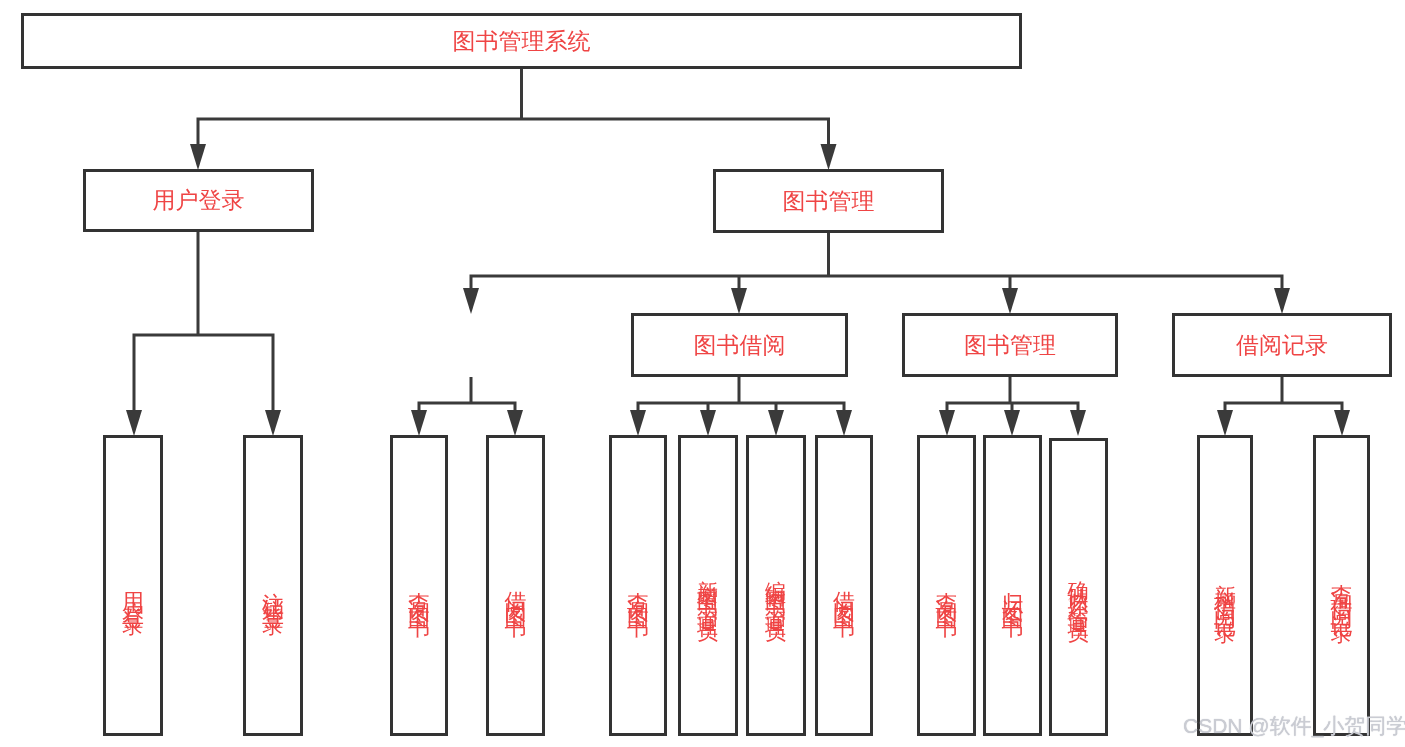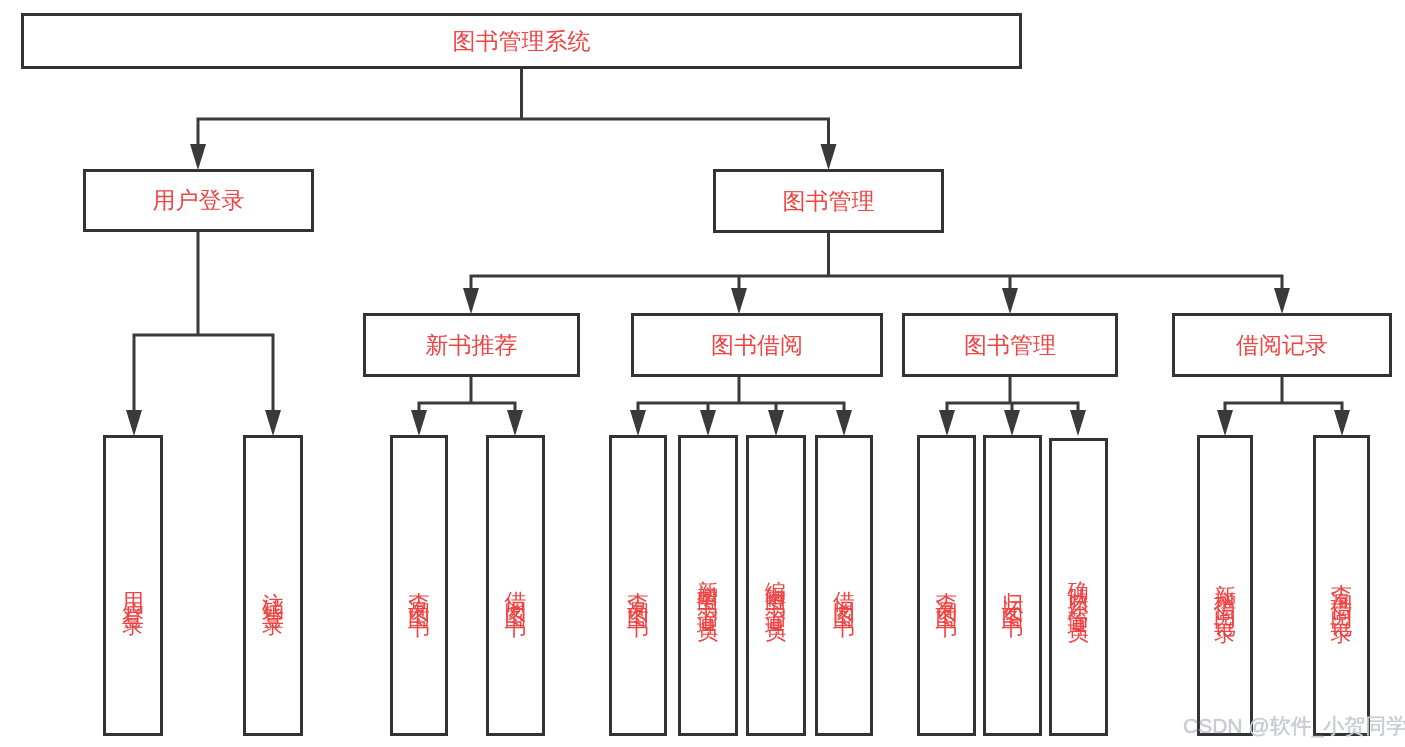--- a/index.html
+++ b/index.html
@@ -97,22 +97,21 @@
       <polygon points="1217,410 1233,410 1225,436"></polygon>
       <polygon points="1334,410 1350,410 1342,436"></polygon>
     </g>
   </svg>
 
   <div class="box" style="left:21px; top:13px; width:1001px; height:56px;">图书管理系统</div>
 
   <div class="box" style="left:83px; top:169px; width:231px; height:63px;">用户登录</div>
   <div class="box" style="left:713px; top:169px; width:231px; height:64px;">图书管理</div>
 
-  <div class="box" style="left:363px; top:313px; width:217px; height:64px;">新书推荐</div>
-  <div class="box" style="left:631px; top:313px; width:252px; height:64px;">图书借阅</div>
+  <div class="box" style="left:631px; top:313px; width:217px; height:64px;">图书借阅</div>
   <div class="box" style="left:902px; top:313px; width:216px; height:64px;">图书管理</div>
   <div class="box" style="left:1172px; top:313px; width:220px; height:64px;">借阅记录</div>
 
   <div class="box leaf" style="left:103px; top:435px; width:60px; height:301px;">用户登录</div>
   <div class="box leaf" style="left:243px; top:435px; width:60px; height:301px;">注销登录</div>
 
   <div class="box leaf" style="left:390px; top:435px; width:58px; height:301px;">查询图书</div>
   <div class="box leaf" style="left:486px; top:435px; width:59px; height:301px;">借阅图书</div>
 
   <div class="box leaf" style="left:609px; top:435px; width:58px; height:301px;">查询图书</div>

